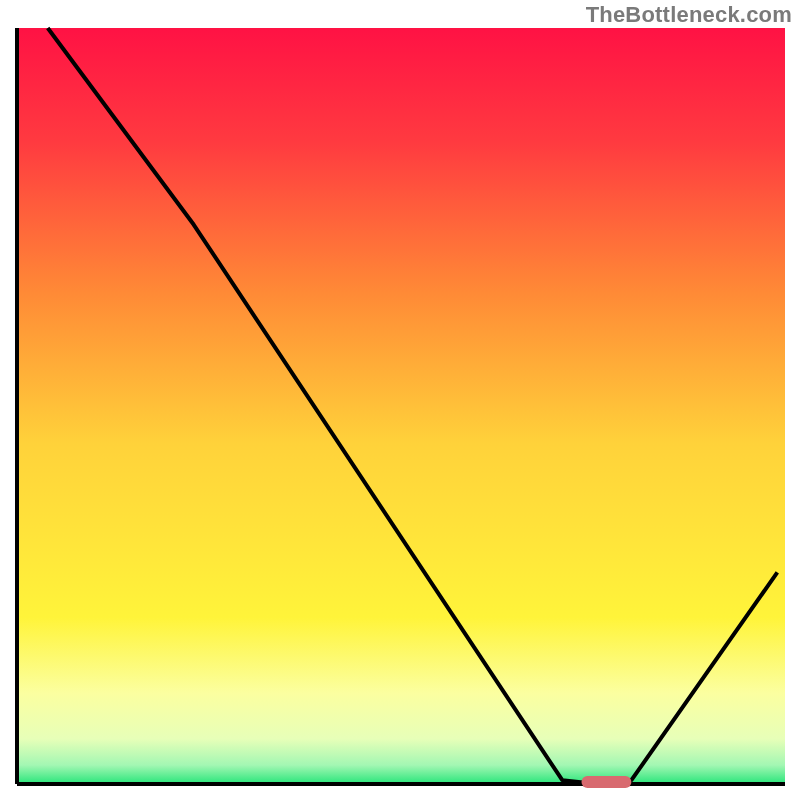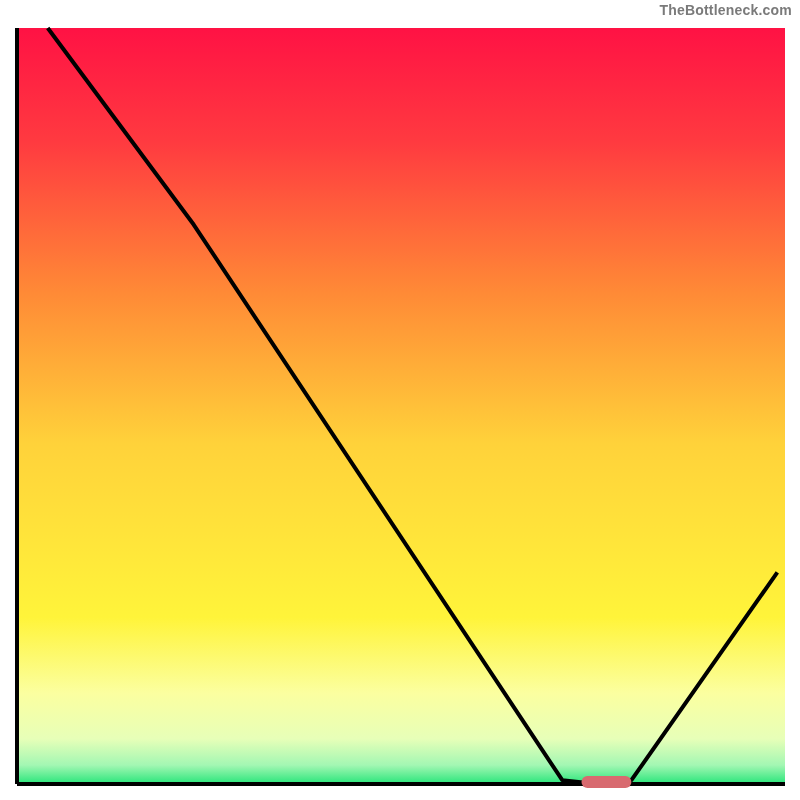--- a/index.html
+++ b/index.html
@@ -12,21 +12,21 @@
   }
   .chart-wrap {
     position: relative;
     width: 800px;
     height: 800px;
   }
   .watermark {
     position: absolute;
     top: 2px;
     right: 8px;
-    font-size: 14px;
+    font-size: 22px;
     font-weight: 600;
     color: #7a7a7a;
     letter-spacing: 0.2px;
     text-align: center;
   }
   svg {
     display: block;
     position: absolute;
     left: 0;
     top: 0;

